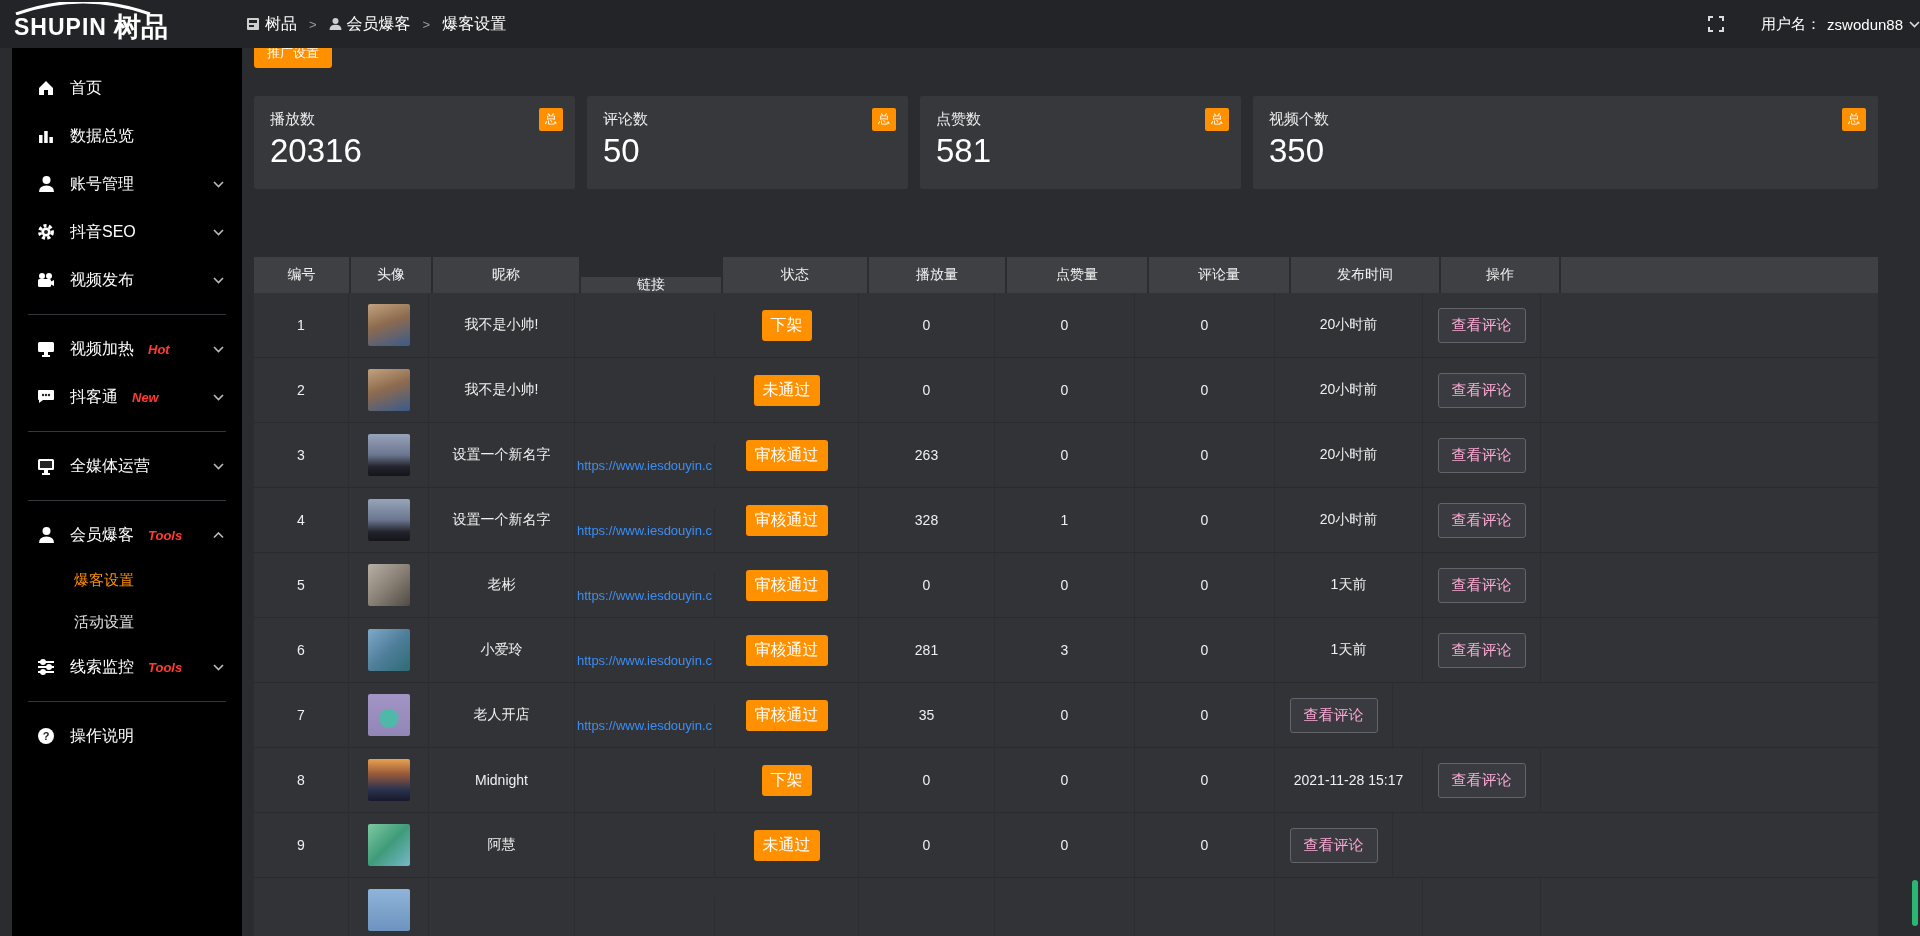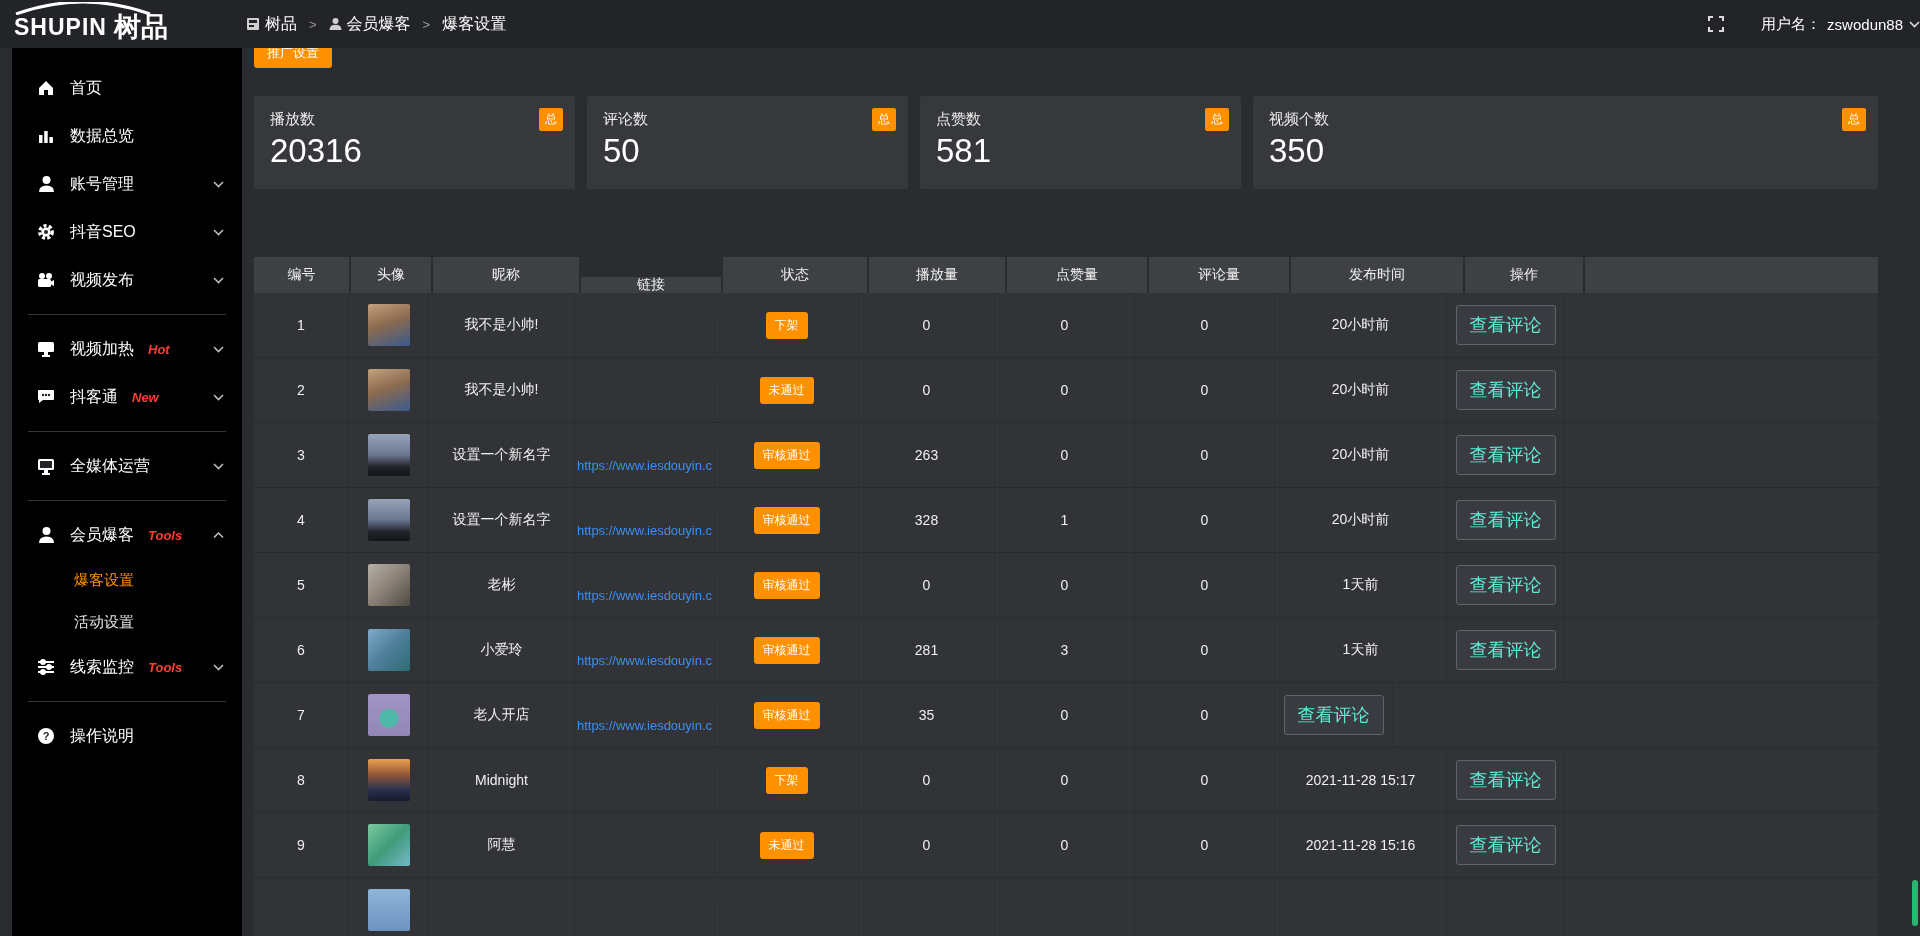--- a/index.html
+++ b/index.html
@@ -59,39 +59,39 @@
   .th { background:#3f4044; color:#f2f2f2; font-size:14px; display:flex;
     align-items:center; justify-content:center; margin-right:2px; }
   .th:last-child { margin-right:0; }
   .tr { display:flex; height:65px; background:#323337; border-bottom:1px solid #2a2b2e; }
   .td { display:flex; align-items:center; justify-content:center; font-size:14px;
     color:#f0f0f0; border-right:1px solid #2c2d31; overflow:hidden; }
   .td:last-child { border-right:none; }
 
   .w-num{width:95px;} .w-avatar{width:80px;} .w-nick{width:146px;}
   .w-link{width:140px;margin-top:20px;} .w-status{width:144px;} .w-play{width:136px;}
-  .w-like{width:140px;} .w-comment{width:140px;} .w-time{width:172px;text-align:right;}
+  .w-like{width:140px;} .w-comment{width:140px;} .w-time{width:148px;text-align:right;}
   .w-action{width:118px;} .w-filler{flex:1;}
 
   .avatar { width:42px; height:42px; border-radius:2px; display:block; }
   .a1 { background:linear-gradient(160deg,#c3a27f 0%,#8d6b4f 45%,#3a5a8c 100%); }
   .a3 { background:linear-gradient(180deg,#97a4b8 0%,#6b7590 50%,#23242c 78%,#141519 100%); }
   .a5 { background:linear-gradient(135deg,#b7b0a6 0%,#8a8176 50%,#4f4a44 100%); }
   .a6 { background:linear-gradient(135deg,#7fa9c9 0%,#4f7f9b 50%,#2e6b74 100%); }
   .a7 { background:radial-gradient(circle at 50% 58%,#4fb8a8 0 9px,rgba(0,0,0,0) 10px),
         linear-gradient(180deg,#a295c5 0%,#9186b6 100%); }
   .a8 { background:linear-gradient(180deg,#e8a24f 0%,#9a5a3a 35%,#2c3350 72%,#16192b 100%); }
   .a9 { background:linear-gradient(135deg,#7ec9a0 0%,#3f9b7a 50%,#77b7c9 100%); }
   .a10 { background:linear-gradient(180deg,#8fb4d9 0%,#6d94bf 100%); }
 
   .link { color:#3b8ef3; font-size:13px; white-space:nowrap; text-decoration:none;
     cursor:pointer; }
-  .status-btn { background:#ff9000; color:#fff; font-size:12px; padding:5px 9px;
+  .status-btn { background:#ff9000; color:#fff; font-size:16px; padding:5px 9px;
     border-radius:3px; border:none; cursor:pointer; font-family:inherit; white-space:nowrap; }
-  .action-btn { background:#3a3b40; color:#5eead4; font-size:18px; padding:7px 13px;
+  .action-btn { background:#3a3b40; color:#f9a8d4; font-size:15px; padding:7px 13px;
     border-radius:3px; border:1px solid #63646a; cursor:pointer; font-family:inherit; }
 
   .scroll-thumb { position:fixed; right:2px; bottom:10px; width:6px; height:46px;
     background:#2bb673; border-radius:3px; }
 
   svg { display:block; }
 </style>
 </head>
 <body>
 
@@ -558,21 +558,20 @@
           <span class="avatar a9"></span>
         </div>
       <div class="td w-nick">阿慧</div>
       <div class="td w-link"></div>
       <div class="td w-status">
           <button class="status-btn">未通过</button>
         </div>
       <div class="td w-play">0</div>
       <div class="td w-like">0</div>
       <div class="td w-comment">0</div>
-      <div class="td w-time">2021-11-28 15:16</div>
       <div class="td w-action">
           <button class="action-btn">查看评论</button>
         </div>
       <div class="td w-filler"></div>
     </div>
 
     <div class="tr">
       <div class="td w-num"></div>
       <div class="td w-avatar">
           <span class="avatar a10"></span>

